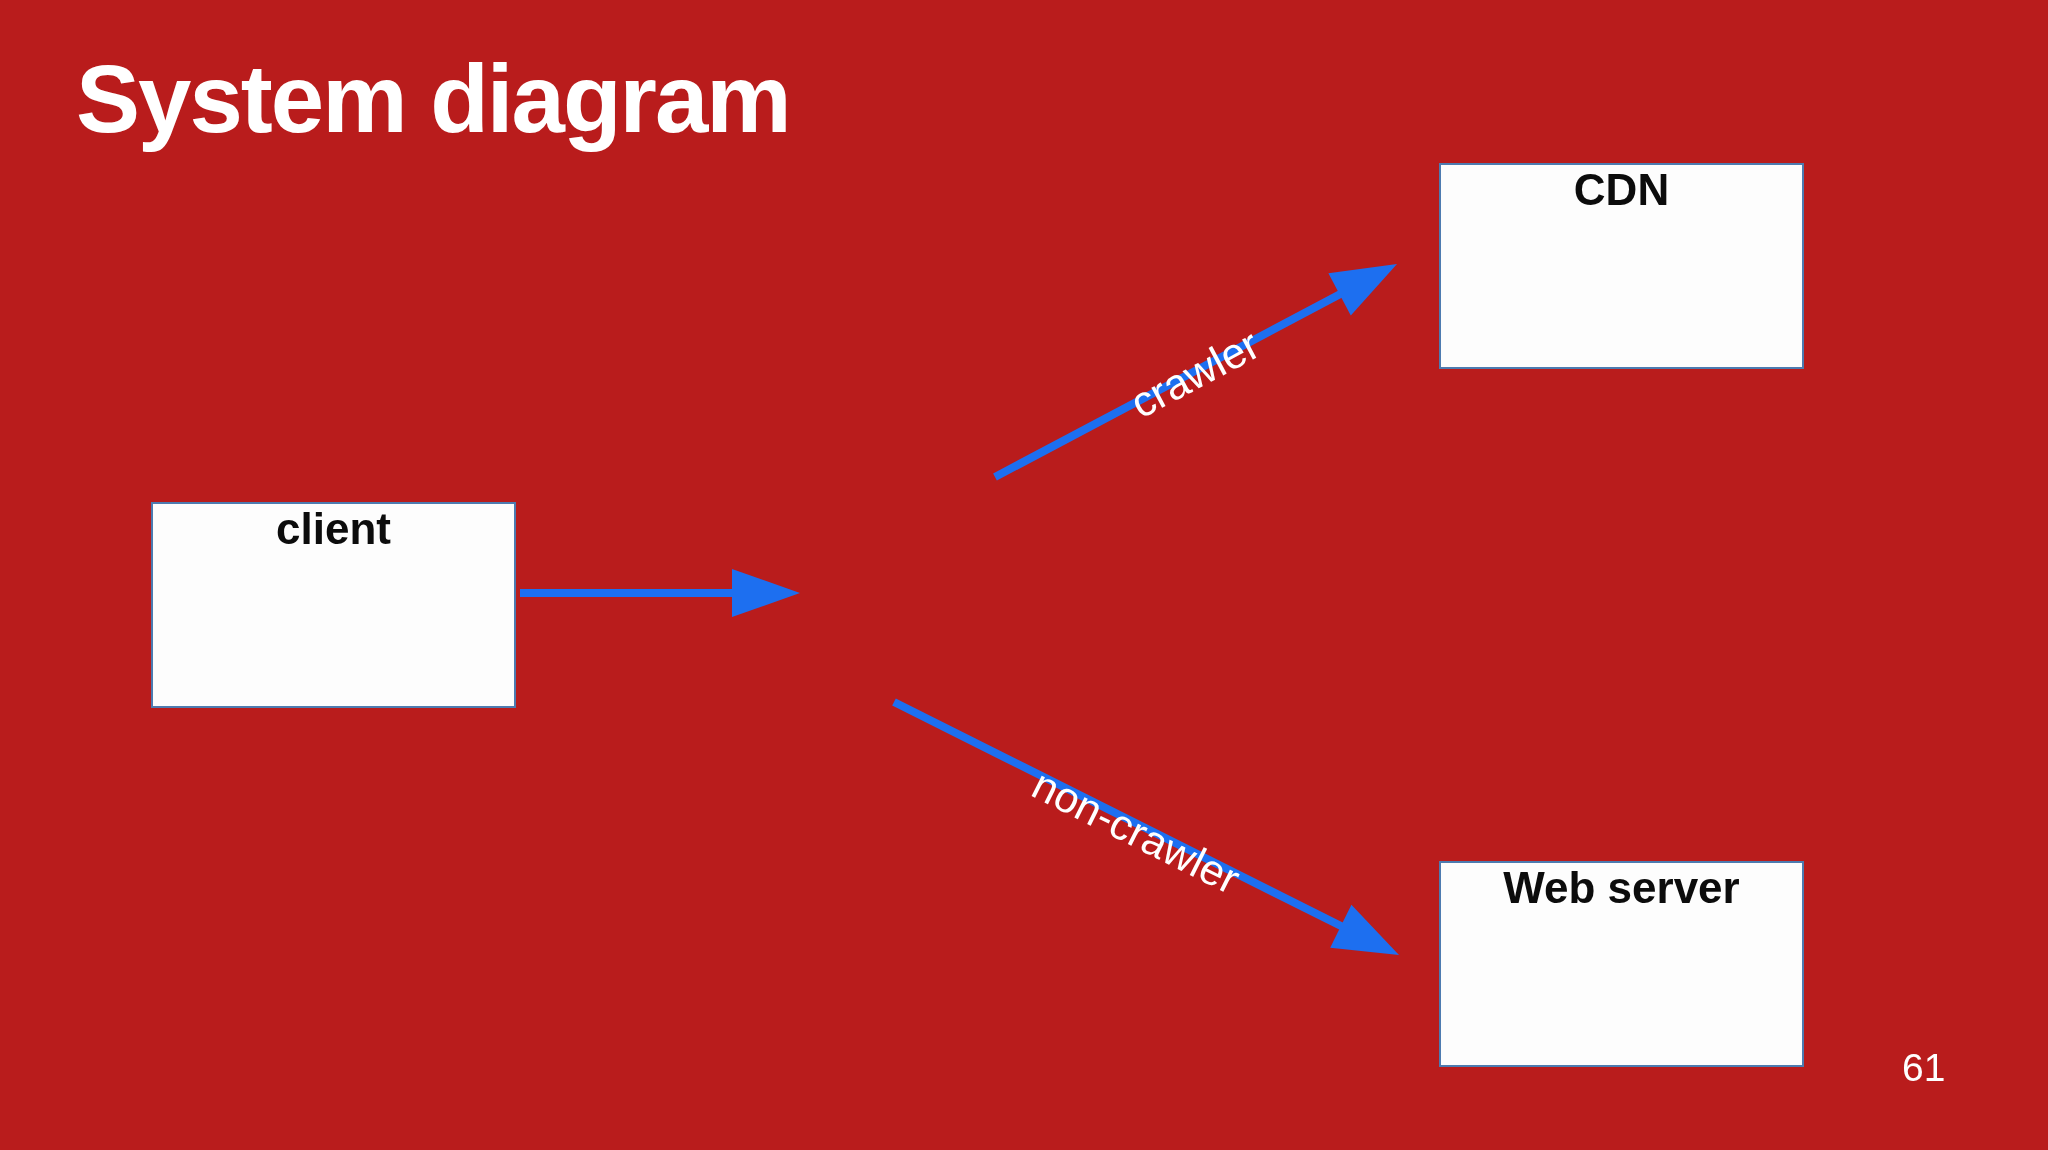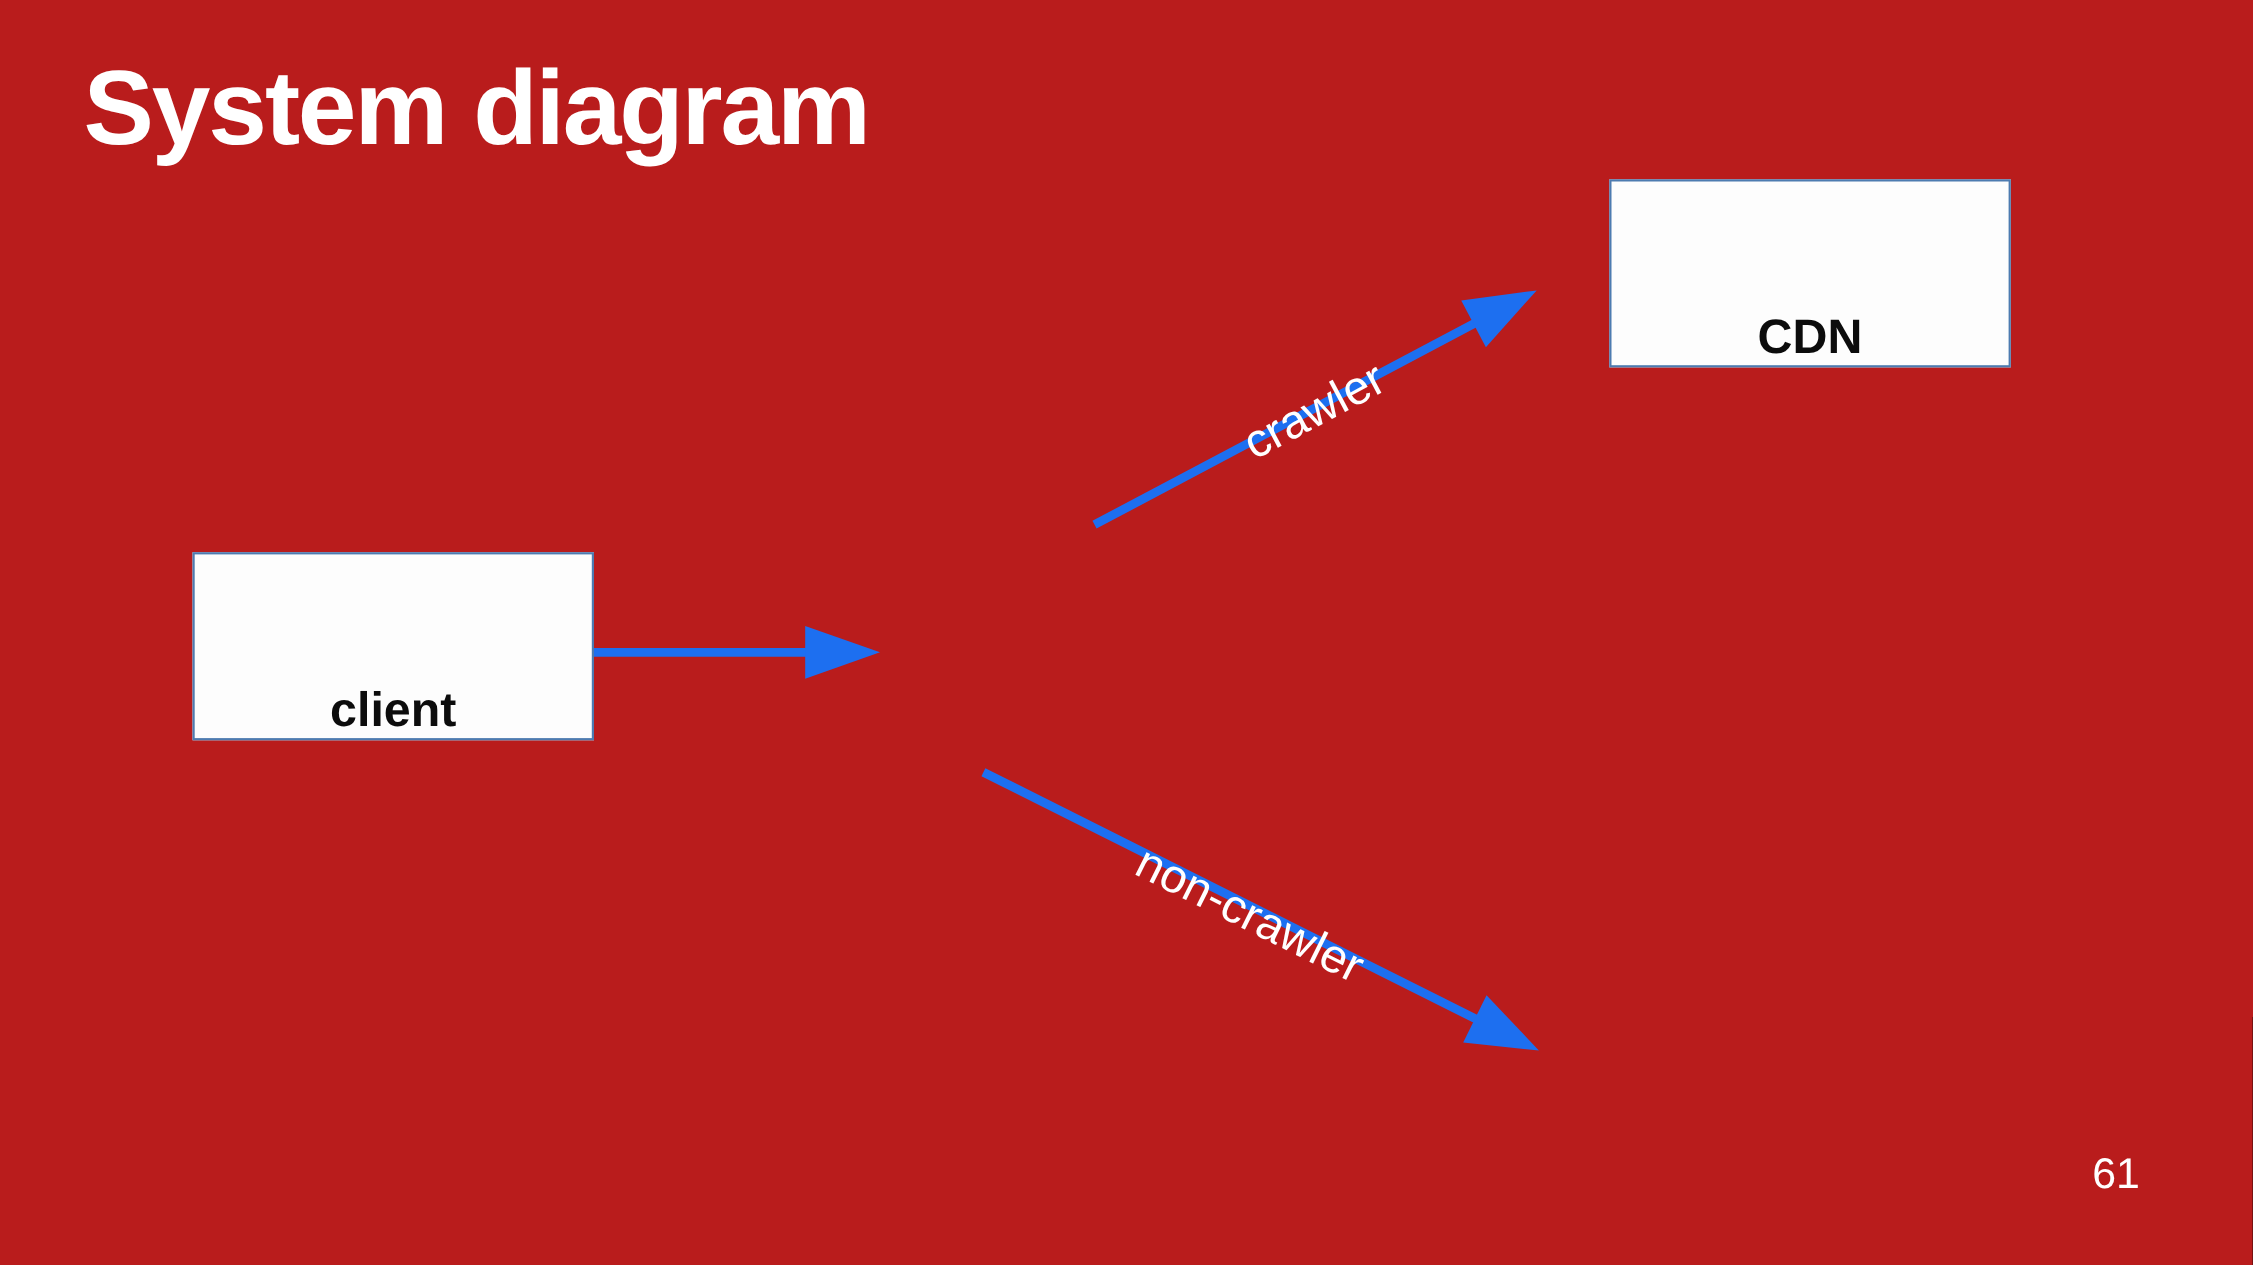--- a/index.html
+++ b/index.html
@@ -28,28 +28,27 @@
   .arrow-layer {
     position: absolute;
     left: 0;
     top: 0;
     width: 2048px;
     height: 1150px;
   }
   .node-box {
     position: absolute;
     width: 365px;
-    height: 171px;
+    height: 206px;
     box-sizing: border-box;
     background: #fdfdfd;
     border: 2px solid #4d7bb0;
     display: flex;
-    align-items: flex-end;
+    align-items: flex-start;
     justify-content: center;
-    margin-left: 24px;
   }
   .node-label {
     font-size: 44px;
     font-weight: bold;
     color: #0c0c0c;
     white-space: nowrap;
   }
   .node-client    { left: 151px;  top: 502px; }
   .node-nginx     { left: 816px;  top: 502px; }
   .node-cdn       { left: 1439px; top: 163px; }
@@ -114,20 +113,23 @@
   <div class="node-box node-client">
     <span class="node-label">client</span>
   </div>
 
 
   <div class="node-box node-cdn">
     <span class="node-label">CDN</span>
   </div>
 
 
+  <div class="node-box node-webserver">
+    <span class="node-label">Web server</span>
+  </div>
 
 
   <div class="edge-label edge-label-crawler">crawler</div>
 
   <div class="edge-label edge-label-non-crawler">non-crawler</div>
 
   <div class="page-number">61</div>
 
 </div>
 

